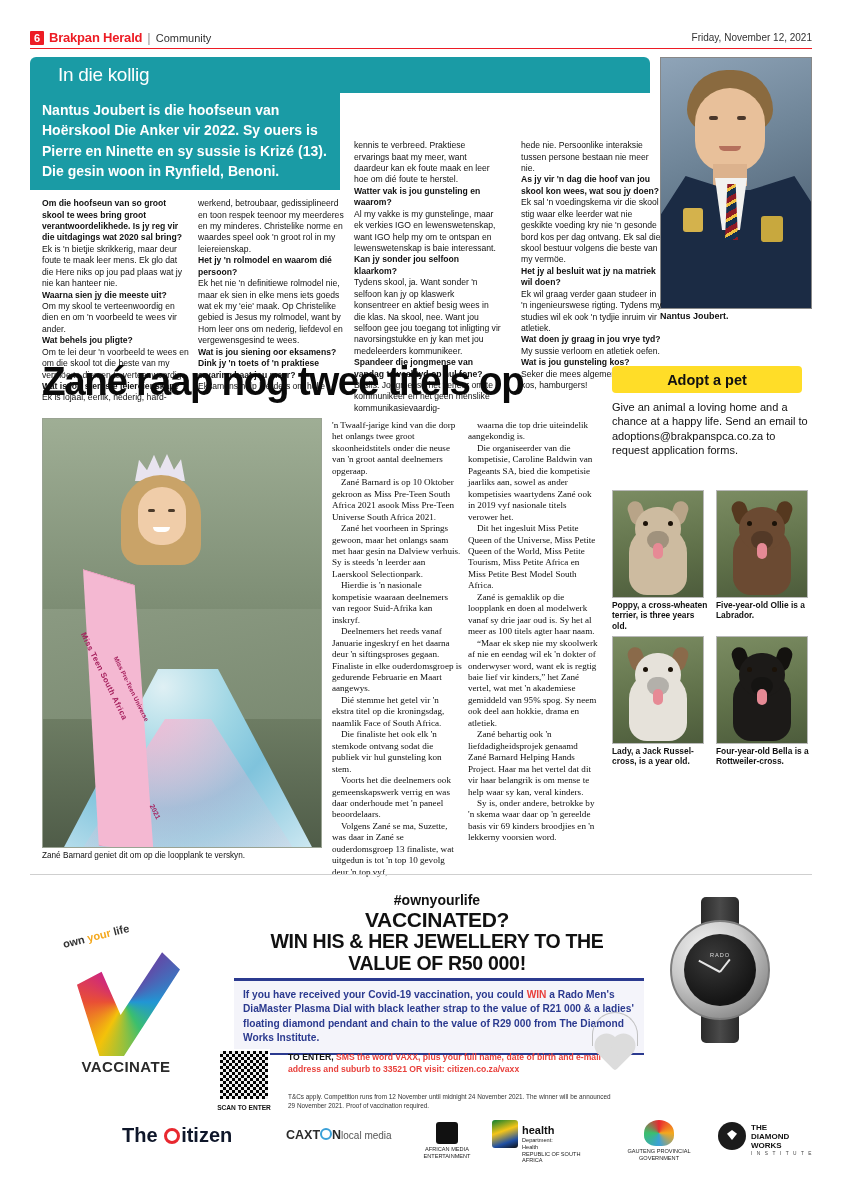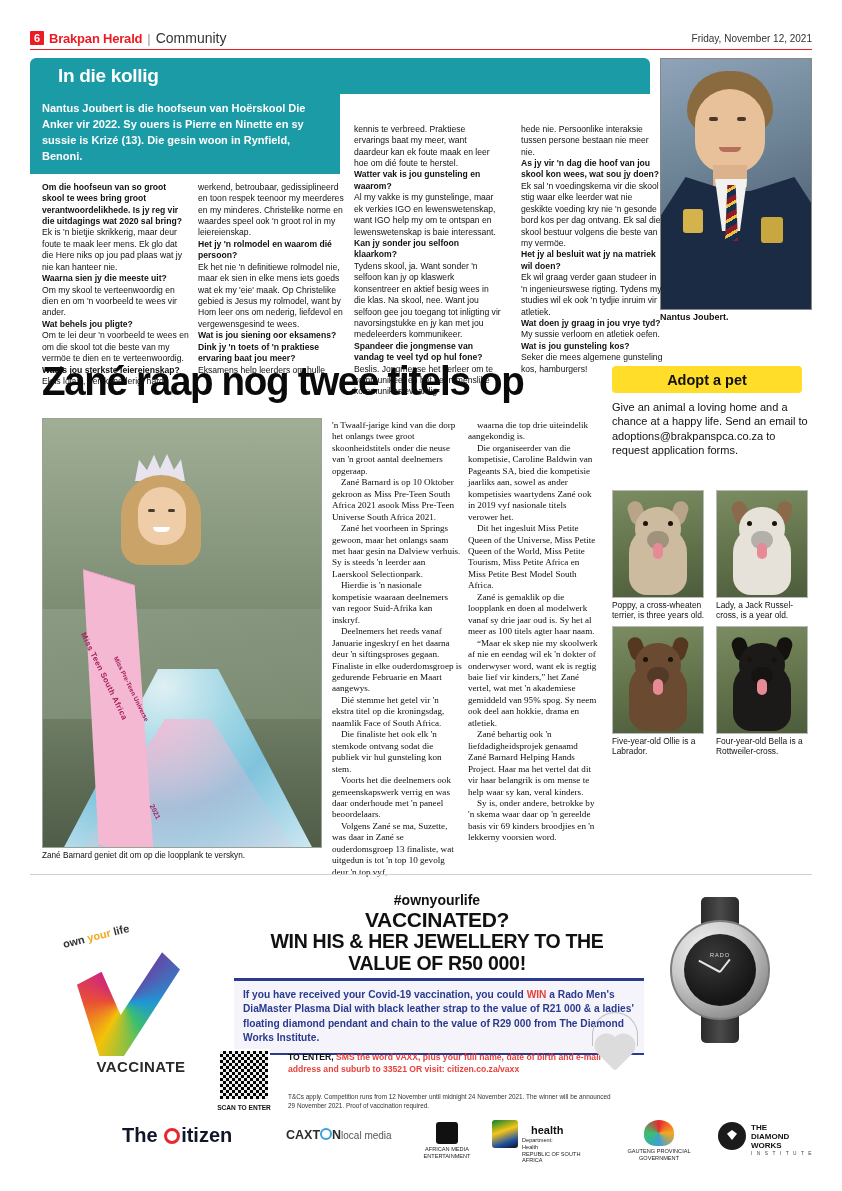--- a/index.html
+++ b/index.html
@@ -22,35 +22,35 @@
     font-weight: bold; font-size: 11px;
     width: 14px; height: 14px; line-height: 14px;
     text-align: center; border-radius: 1px;
     margin-right: 5px;
   }
   .paper-name {
     color: #ed1c24; font-weight: bold; font-size: 13px;
     letter-spacing: -0.2px;
   }
   .mast-sep { color: #999; margin: 0 5px; font-size: 13px; font-weight: 300; }
-  .section-name { color: #333; font-size: 14px; }
+  .section-name { color: #333; font-size: 11px; }
   .mast-date { margin-left: auto; color: #333; font-size: 10px; }
   .mast-rule { border-bottom: 1.5px solid #ed1c24; margin-bottom: 8px; }
 
   
   .kollig-wrap { position: relative; }
   .kollig-banner {
     background: #1a9ba5; height: 36px;
     border-radius: 6px 6px 0 0;
     display: flex; align-items: center;
     padding-left: 28px;
     width: 620px;
   }
   .kollig-banner h2 {
-    color: #ffffff; font-size: 19px; font-weight: bold;
+    color: #ffffff; font-size: 19px; font-weight: normal;
     letter-spacing: -0.3px;
   }
 
   
   .nantus-photo {
     position: absolute; right: 0px; top: 0px;
     width: 152px; height: 252px;
     border: 1px solid #888;
     background: linear-gradient(160deg,#8fa4b8 0%, #6d8396 40%, #3c4c5e 100%);
     overflow: hidden;
@@ -101,21 +101,21 @@
     background: #c8a83e; border-radius: 3px;
   }
   .nantus-caption {
     position: absolute; right: 0; top: 254px;
     width: 152px; font-size: 9px; font-weight: bold; color: #111;
   }
 
   
   .kollig-intro {
     background: #1a9ba5; color: #fff;
-    font-weight: bold; font-size: 11px; line-height: 1.45;
+    font-weight: bold; font-size: 14px; line-height: 1.45;
     padding: 7px 10px 9px 12px;
     width: 310px;
   }
 
   
   .kollig-body {
     position: relative;
     display: block;
     margin-top: 0;
   }
@@ -235,21 +235,21 @@
   .adopt-banner h3 { font-size: 14.5px; font-weight: bold; color: #111; }
   .adopt-text {
     position: absolute; left: 612px; top: 400px; width: 196px;
     font-size: 11px; line-height: 1.3; color: #111;
   }
   .pet-grid {
     position: absolute; left: 612px; top: 490px;
     width: 196px;
     display: grid; grid-template-columns: 92px 92px; gap: 5px 12px;
   }
-  .pet-cell { width: 96px; }
+  .pet-cell { width: 96px; font-weight: bold; }
   .pet-img {
     width: 92px; height: 108px; border: 1px solid #b9b9b9;
     position: relative; overflow: hidden;
     background: #6e7f5a;
   }
   .pet-img .grass {
     position: absolute; left: 0; top: 0; width: 100%; height: 100%;
     background: linear-gradient(170deg,#7b8c62 0%, #5f7049 60%, #4d5c3c 100%);
   }
   .pet-img .body {
@@ -394,21 +394,21 @@
     font-size: 11px; font-weight: bold; color: #333;
     transform: rotate(-14deg);
   }
   .oyl .arc-text .yellow { color: #f4a81d; }
   .oyl .check {
     position: absolute; left: 20px; top: 28px; width: 112px; height: 108px;
     background: conic-gradient(from 210deg, #f3c20a, #e94f35, #c9208a, #6b3fa0, #2196d4, #3bbf6e, #f3c20a);
     clip-path: polygon(8% 34%, 30% 22%, 47% 62%, 84% 4%, 100% 20%, 50% 100%, 28% 100%);
   }
   .oyl .word {
-    position: absolute; left: 23px; top: 138px; width: 140px; text-align: center;
+    position: absolute; left: 8px; top: 138px; width: 140px; text-align: center;
     font-size: 15px; font-weight: bold; color: #2a2a2a; letter-spacing: 0.4px;
   }
 
   
   .footer-logos { position: absolute; left: 30px; top: 1118px; width: 782px; height: 60px; }
   .citizen {
     position: absolute; left: 92px; top: 6px;
     font-size: 20px; font-weight: bold; color: #0f172a;
   }
   .citizen .oring {
@@ -432,21 +432,21 @@
     width: 22px; height: 22px; background: #111; margin: 0 auto 2px;
     border-radius: 3px;
   }
   .health-logo { left: 462px; top: 2px; width: 110px; }
   .health-logo .crest {
     position: absolute; left: 0; top: 0; width: 26px; height: 28px;
     background: linear-gradient(160deg,#0a7d2e 0%, #f5c518 40%, #1f4fa3 75%, #111 100%);
     border-radius: 3px;
   }
   .health-logo .ht { position: absolute; left: 30px; top: 4px; }
-  .health-logo .ht b { font-size: 11px; color: #111; margin-left: 9px; }
+  .health-logo .ht b { font-size: 11px; color: #111; }
   .gauteng-logo { left: 588px; top: 2px; width: 82px; text-align: center; }
   .gauteng-logo .blob {
     width: 30px; height: 26px; margin: 0 auto 2px;
     background: conic-gradient(from 0deg,#e8282f,#f4a81d,#3aa0d8,#3bbf6e,#e8282f);
     border-radius: 50% 50% 40% 40%;
   }
   .dw-logo { left: 688px; top: 4px; width: 110px; }
   .dw-logo .circ {
     position: absolute; left: 0; top: 0; width: 28px; height: 28px;
     border-radius: 50%; background: #1b1b1b;
@@ -592,44 +592,44 @@
           <div class="eL"></div>
           <div class="eR"></div>
           <div class="snout"></div>
           <div class="tongue"></div>
         </div>
         <div class="pet-cap">Poppy, a cross-wheaten terrier, is three years old.</div>
       </div>
       <div class="pet-cell">
         <div class="pet-img">
           <div class="grass"></div>
+          <div class="body" style="background:#6b4a32"></div>
+          <div class="earL" style="background:#55381f"></div>
+          <div class="earR" style="background:#55381f"></div>
+          <div class="head" style="background:#6b4a32"></div>
+          <div class="eL"></div>
+          <div class="eR"></div>
+          <div class="snout"></div>
+          <div class="tongue"></div>
+        </div>
+        <div class="pet-cap">Five-year-old Ollie is a Labrador.</div>
+      </div>
+      <div class="pet-cell">
+        <div class="pet-img">
+          <div class="grass"></div>
           <div class="body" style="background:#e6e2da"></div>
           <div class="earL" style="background:#8a6a4a"></div>
           <div class="earR" style="background:#8a6a4a"></div>
           <div class="head" style="background:#e6e2da"></div>
           <div class="eL"></div>
           <div class="eR"></div>
           <div class="snout"></div>
           <div class="tongue"></div>
         </div>
         <div class="pet-cap">Lady, a Jack Russel-cross, is a year old.</div>
-      </div>
-      <div class="pet-cell">
-        <div class="pet-img">
-          <div class="grass"></div>
-          <div class="body" style="background:#6b4a32"></div>
-          <div class="earL" style="background:#55381f"></div>
-          <div class="earR" style="background:#55381f"></div>
-          <div class="head" style="background:#6b4a32"></div>
-          <div class="eL"></div>
-          <div class="eR"></div>
-          <div class="snout"></div>
-          <div class="tongue"></div>
-        </div>
-        <div class="pet-cap">Five-year-old Ollie is a Labrador.</div>
       </div>
       <div class="pet-cell">
         <div class="pet-img">
           <div class="grass"></div>
           <div class="body" style="background:#1c1a18"></div>
           <div class="earL" style="background:#14120f"></div>
           <div class="earR" style="background:#14120f"></div>
           <div class="head" style="background:#1c1a18"></div>
           <div class="eL"></div>
           <div class="eR"></div>

